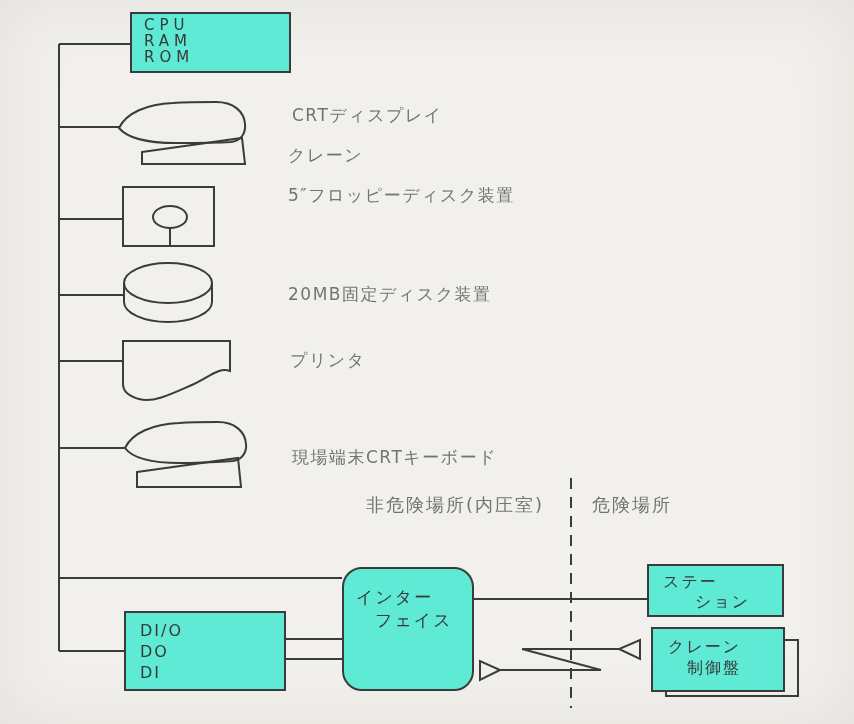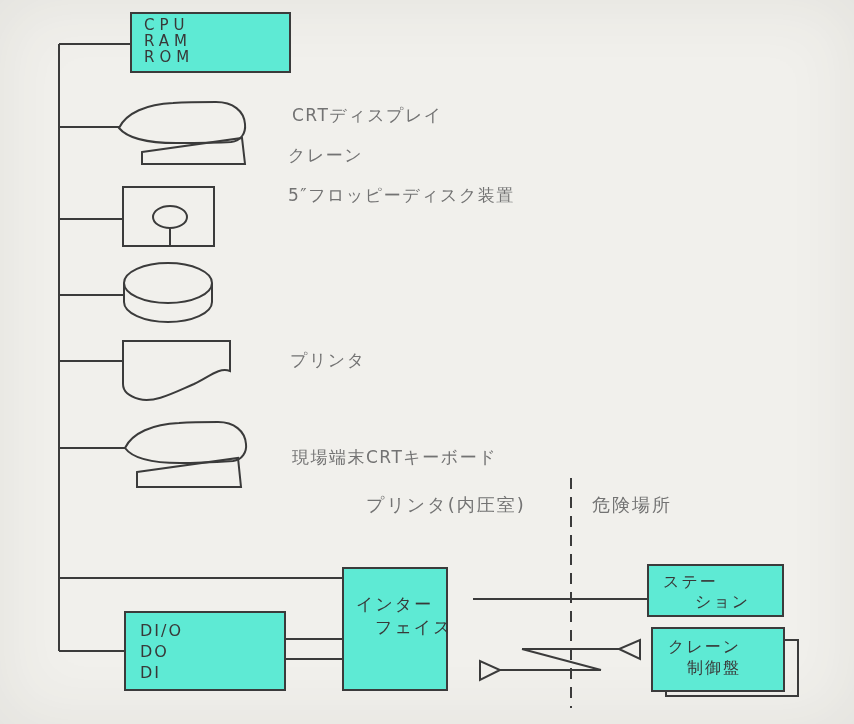--- a/index.html
+++ b/index.html
@@ -20,22 +20,22 @@
     position:absolute;
     box-sizing:border-box;
     border:2px solid #3b3b3b;
     background:#5eead4;
   }
   .box .bl{white-space:pre;}
   .cpu-box{left:130px;top:12px;width:161px;height:61px;padding:3px 0 0 12px;
     font-size:15px;line-height:16px;letter-spacing:5px;}
   .dio-box{left:124px;top:611px;width:162px;height:80px;padding:7px 0 0 14px;
     font-size:16px;line-height:21px;letter-spacing:2px;}
-  .if-box{left:342px;top:567px;width:106px;height:124px;padding-top:24px;
-    font-size:17px;line-height:23px;letter-spacing:2px;}
+  .if-box{left:342px;top:567px;width:132px;height:124px;padding-top:17px;
+    font-size:17px;line-height:23px;letter-spacing:2px;border-radius:20px;}
   .if-box .l1{margin-left:12px;} .if-box .l2{margin-left:31px;}
   .st-box{left:647px;top:564px;width:137px;height:53px;padding-top:6px;
     font-size:16px;line-height:20px;letter-spacing:2px;z-index:2;}
   .st-box .l1{margin-left:14px;} .st-box .l2{margin-left:46px;}
   .crane-box{left:651px;top:627px;width:134px;height:65px;padding-top:7px;
     font-size:16px;line-height:21px;letter-spacing:2px;z-index:2;}
   .crane-box .l1{margin-left:15px;} .crane-box .l2{margin-left:34px;}
   .crane-shadow{left:665px;top:639px;width:134px;height:58px;background:transparent;z-index:1;}
   .lbl{
     position:absolute;
@@ -104,24 +104,25 @@
 
   <div class="box cpu-box">
     <div class="bl">CPU</div>
     <div class="bl">RAM</div>
     <div class="bl">ROM</div>
   </div>
 
   <div class="lbl" style="left:292px;top:104px;">CRTディスプレイ</div>
   <div class="lbl" style="left:288px;top:144px;">クレーン</div>
   <div class="lbl" style="left:288px;top:184px;">5″フロッピーディスク装置</div>
+  <div class="lbl" style="left:288px;top:283px;">20MB固定ディスク装置</div>
   <div class="lbl" style="left:290px;top:349px;">プリンタ</div>
   <div class="lbl" style="left:292px;top:446px;">現場端末CRTキーボード</div>
 
-  <div class="lbl area-lbl" style="left:366px;top:493px;">プリンタ(内圧室)</div>
+  <div class="lbl area-lbl" style="left:366px;top:493px;">非危険場所(内圧室)</div>
   <div class="lbl area-lbl" style="left:592px;top:493px;">危険場所</div>
 
   <div class="box dio-box">
     <div class="bl">DI/O</div>
     <div class="bl">DO</div>
     <div class="bl">DI</div>
   </div>
 
   <div class="box if-box">
     <div class="bl l1">インター</div>

